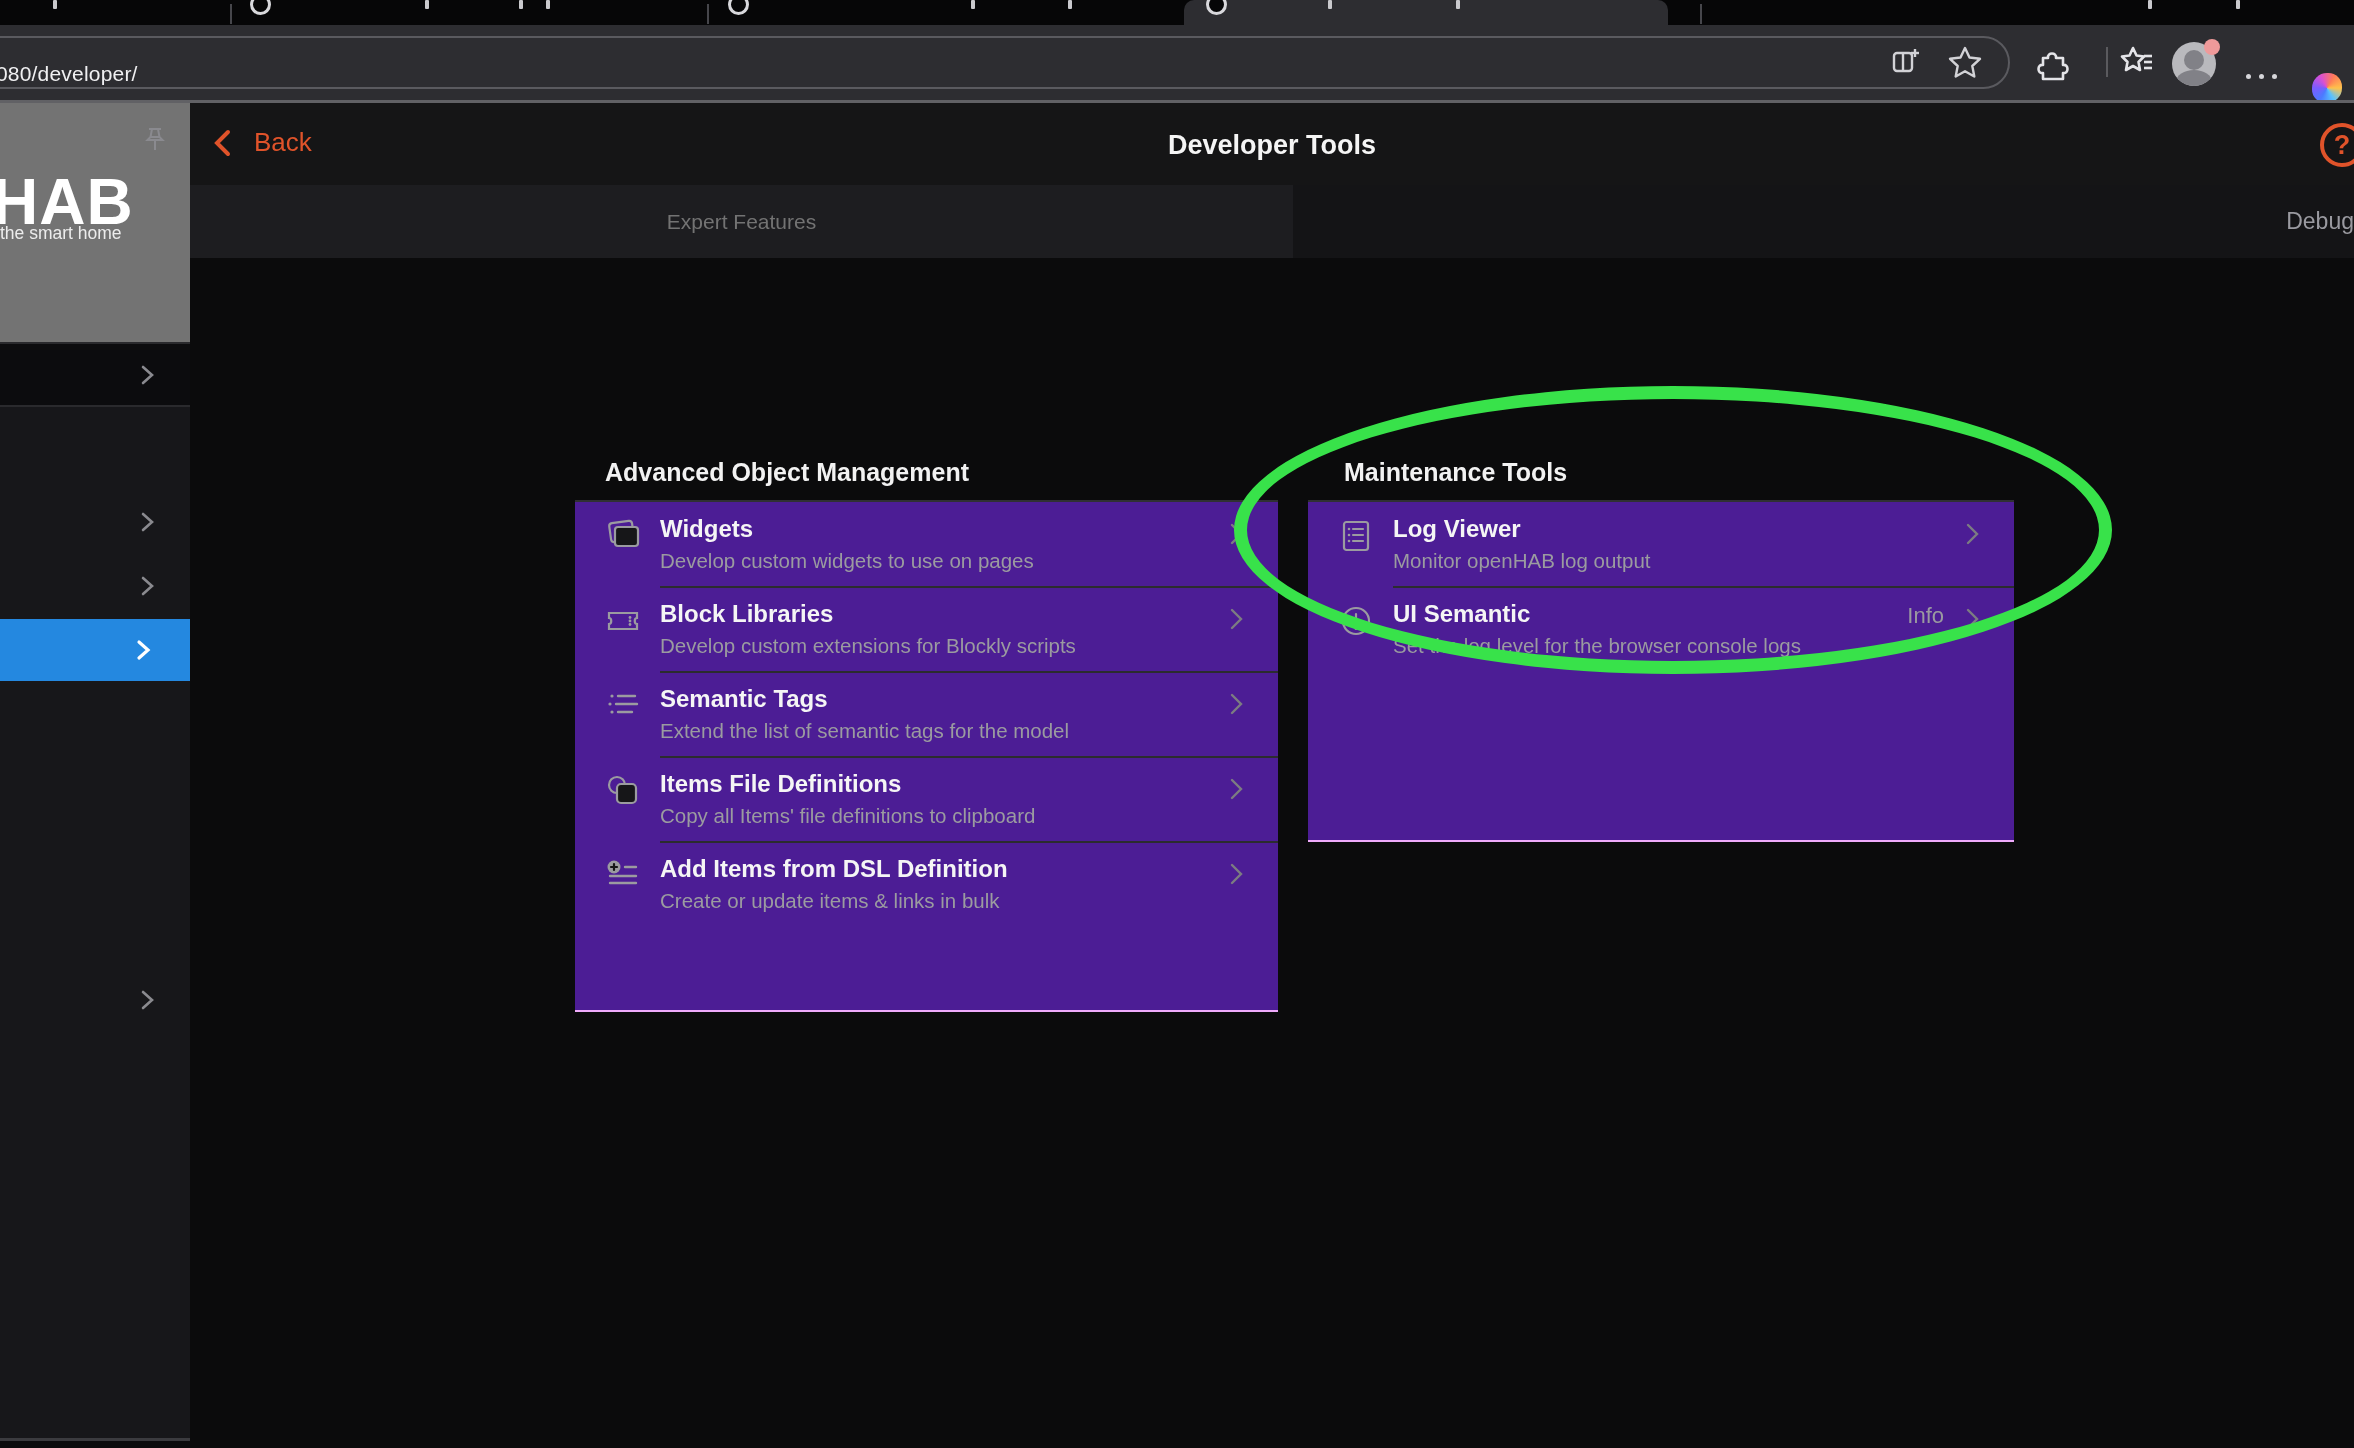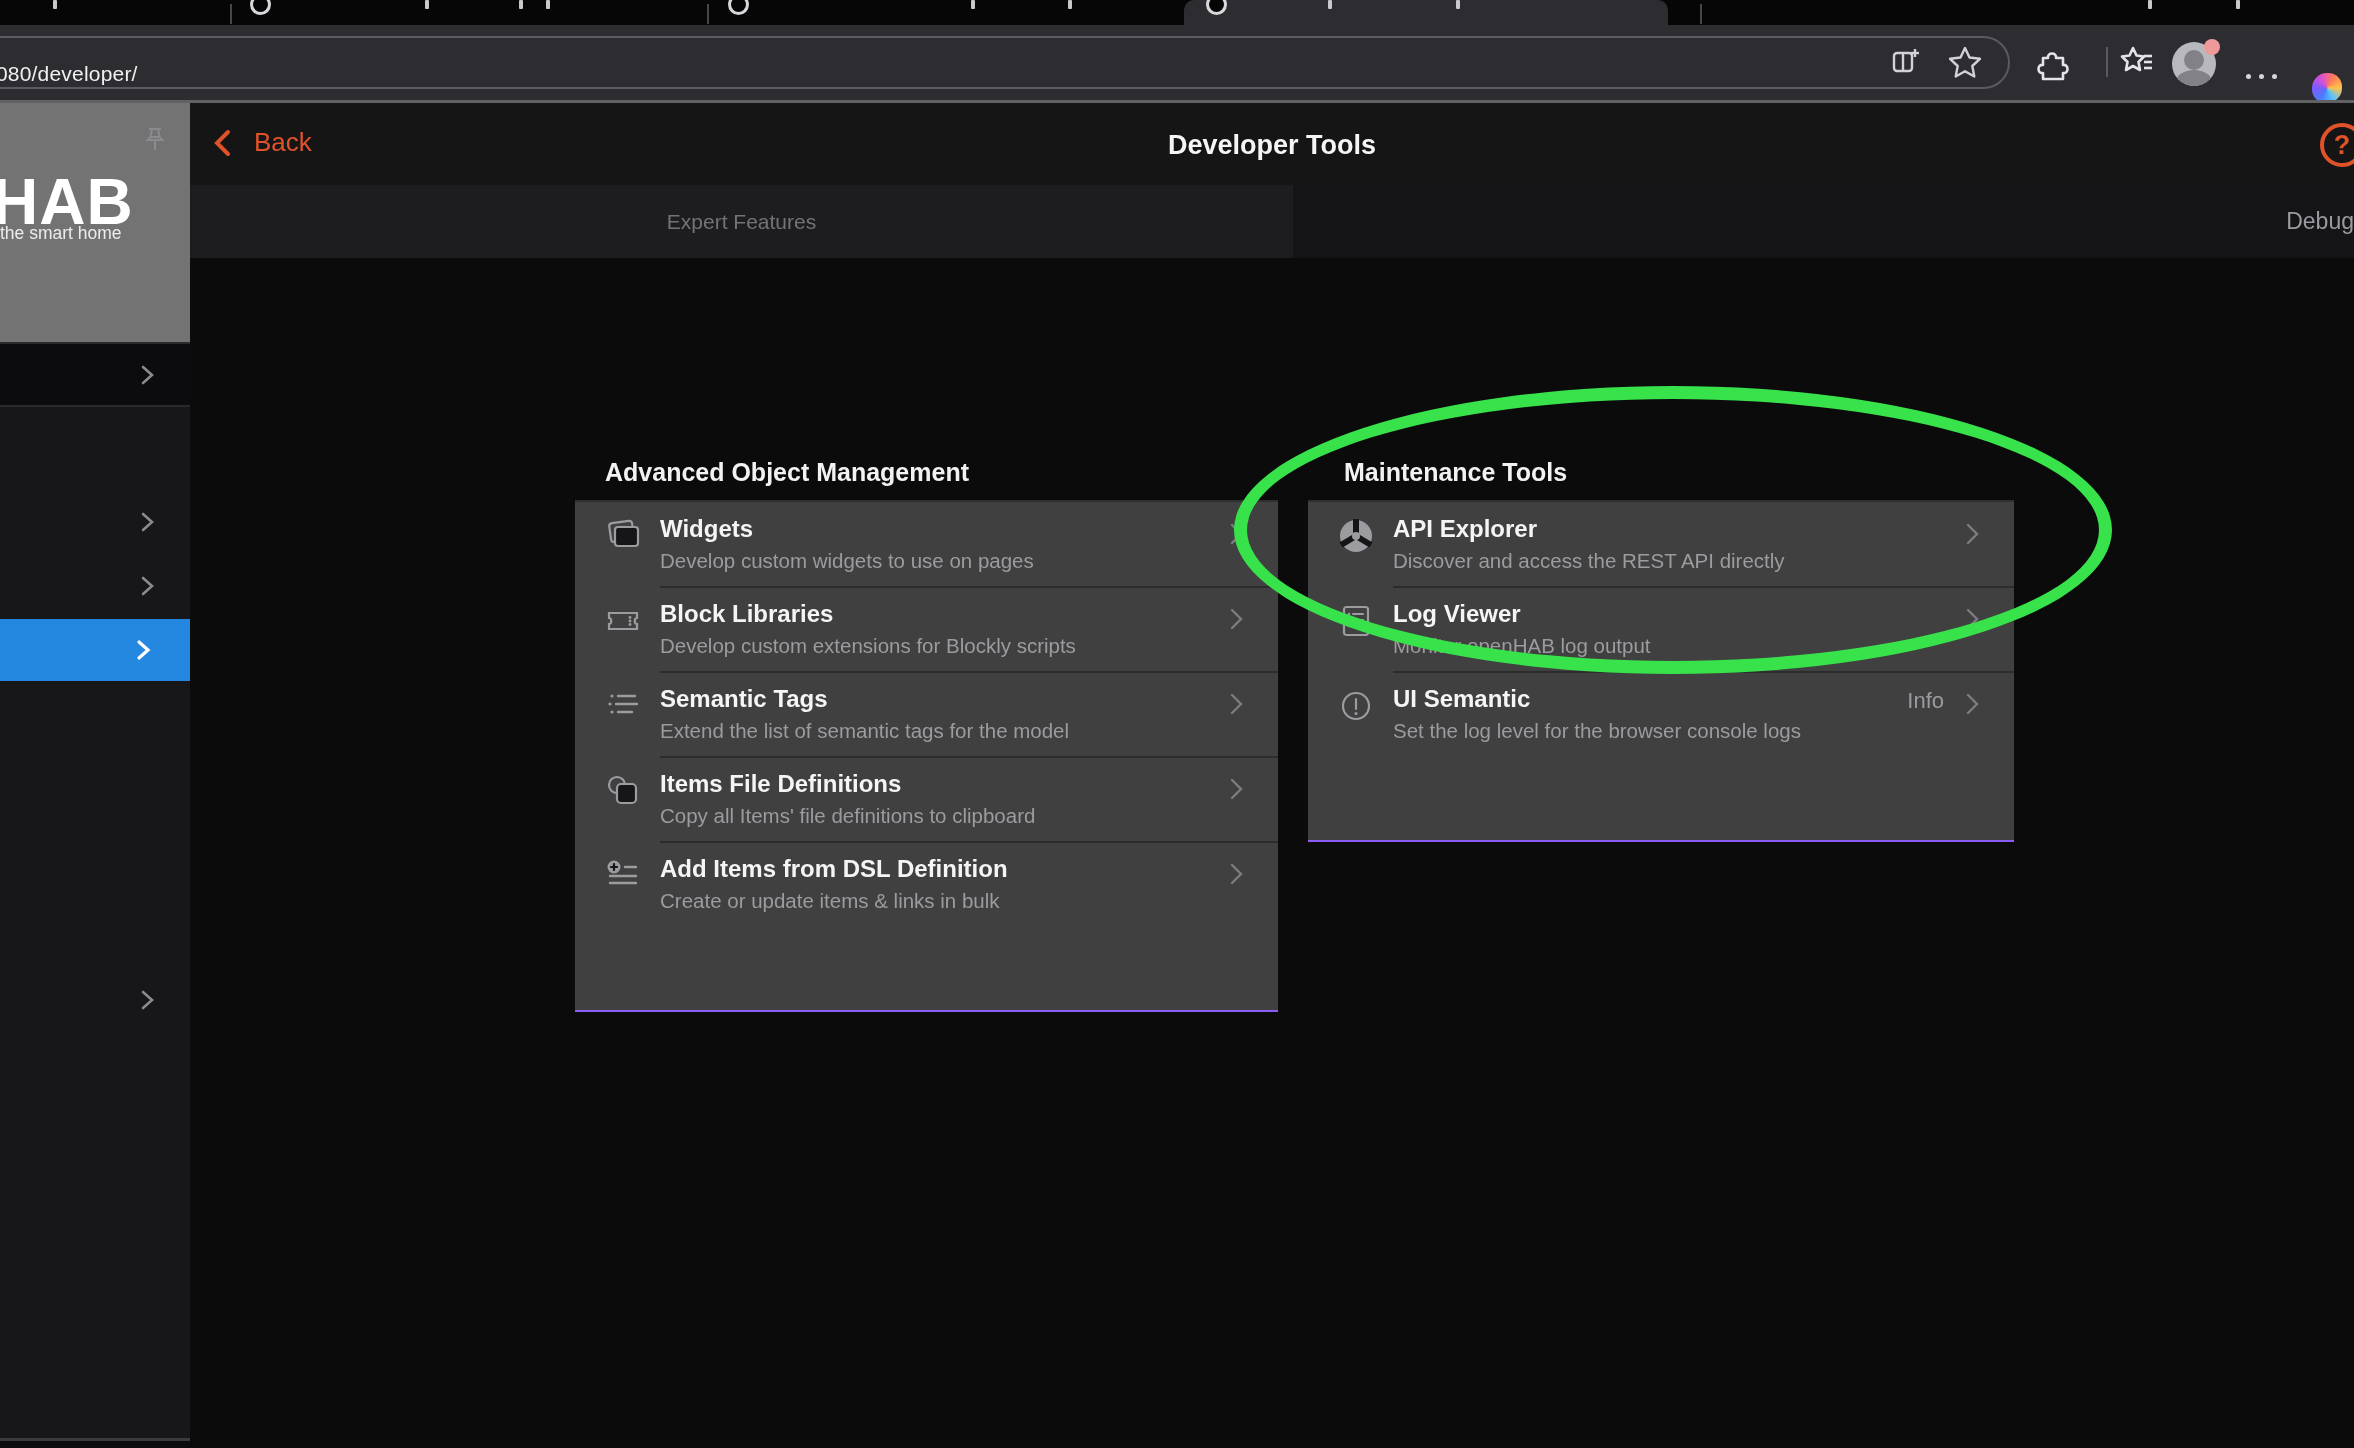--- a/index.html
+++ b/index.html
@@ -54,21 +54,21 @@
   
   #seg-left{left:190px;top:82px;width:1103px;height:73px;background:#1d1d20;display:flex;align-items:center;justify-content:center;}
   #seg-right{left:1293px;top:82px;width:1061px;height:73px;background:#141416;display:flex;align-items:center;justify-content:flex-end;}
   #seg-left .seg-label{color:#737373;font-size:21px;}
   #seg-right .seg-label{color:#9a9aa0;font-size:23px;}
 
   
   .col-header{font-size:25px;font-weight:700;color:#f2f2f2;}
   #col1-header{left:605px;top:355px;}
   #col2-header{left:1344px;top:355px;}
-  .card{background:#404040;border-top:2px solid #303033;border-bottom:2px solid #8b5cf6;box-sizing:border-box;}
+  .card{background:#4c1d95;border-top:2px solid #303033;border-bottom:2px solid #f0abfc;box-sizing:border-box;}
   #card1{left:575px;top:397px;width:703px;height:512px;}
   #card2{left:1308px;top:397px;width:706px;height:342px;}
   .row{position:relative;height:85px;}
   .row + .row::before{content:"";position:absolute;left:85px;right:0;top:-1px;height:2px;background:#2c2c2f;}
   .row .ic{position:absolute;left:27px;top:13px;width:42px;height:42px;color:#9b9ba0;}
   .row .ttl{position:absolute;left:85px;top:13px;font-size:24px;font-weight:600;color:#f5f5f5;white-space:nowrap;}
   .row .sub{position:absolute;left:85px;top:47px;font-size:20.5px;color:#9b9ba0;white-space:nowrap;}
   .row .chev{position:absolute;right:28px;top:18px;width:28px;height:28px;color:#7c7c82;}
   .row .after{position:absolute;right:70px;top:16px;font-size:22px;color:#9a9aa0;}
   .toggle{position:absolute;right:35px;top:22px;width:72px;height:43px;border-radius:22px;background:#48484c;}
@@ -301,36 +301,20 @@
             <path d="M10 5 L19 14 L10 23"></path>
           </svg>
       </div>
     </div>
   </div>
 
   <div class="abs col-header" id="col2-header">Maintenance Tools</div>
   <div class="abs card" id="card2">
 
 
-    <div class="row">
-      <div class="ic">
-        <svg viewBox="0 0 42 42">
-          <circle cx="21" cy="21" r="16" fill="#9b9ba0"></circle>
-          <path d="M21 21 L21 4 M21 21 L6 30 M21 21 L36 30" stroke="#151517" stroke-width="6"></path>
-          <circle cx="21" cy="21" r="4" fill="#9b9ba0"></circle>
-        </svg>
-      </div>
-      <div class="ttl">API Explorer</div>
-      <div class="sub">Discover and access the REST API directly</div>
-      <div class="chev">
-        <svg viewBox="0 0 28 28" fill="none" stroke="#7c7c82" stroke-width="2.4" stroke-linecap="round">
-            <path d="M10 5 L19 14 L10 23"></path>
-          </svg>
-      </div>
-    </div>
 
     <div class="row">
       <div class="ic">
         <svg viewBox="0 0 42 42" fill="none" stroke="#9b9ba0" stroke-width="2.2" stroke-linecap="round">
           <rect x="9" y="7" width="24" height="28" rx="2.5"></rect>
           <line x1="18" y1="14" x2="28" y2="14"></line>
             <line x1="18" y1="20" x2="28" y2="20"></line>
             <line x1="18" y1="26" x2="28" y2="26"></line>
           <circle cx="14" cy="14" r="1.3" fill="#9b9ba0" stroke="none"></circle>
           <circle cx="14" cy="20" r="1.3" fill="#9b9ba0" stroke="none"></circle>

